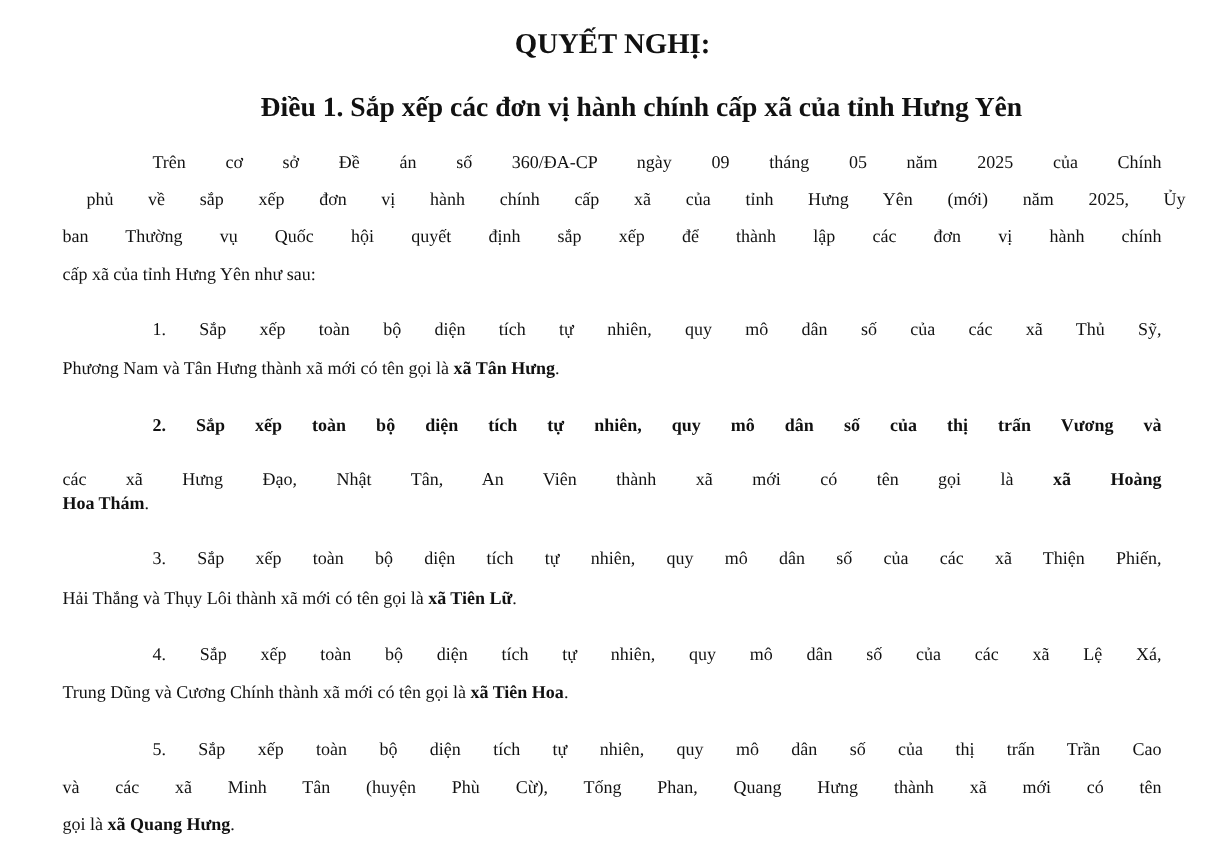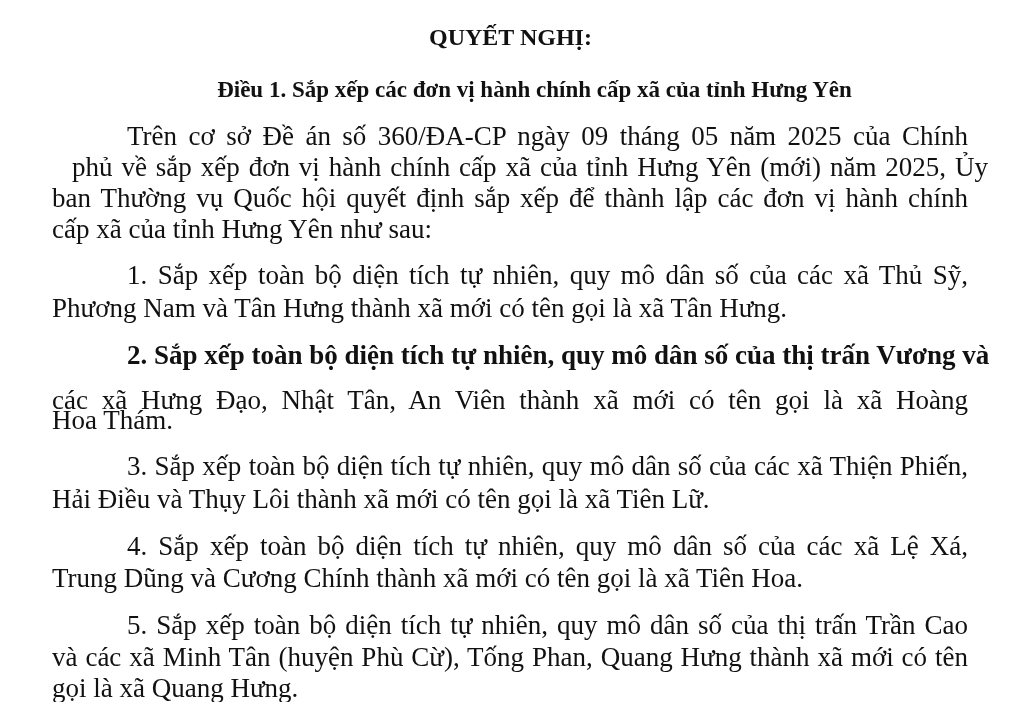--- a/index.html
+++ b/index.html
@@ -6,37 +6,37 @@
   body {
     width: 1021px; height: 702px; overflow: hidden;
     background: #ffffff; color: #111111;
     font-family: "Liberation Serif", "DejaVu Serif", serif;
     position: relative;
   }
   .line {
     position: absolute;
     left: 52px;
     width: 916px;
-    font-size: 27px;
+    font-size: 15px;
     line-height: 30px;
     white-space: nowrap;
     text-align: justify;
     text-align-last: justify;
   }
   .line.last { text-align-last: left; }
   .line.indent { left: 127px; width: 841px; }
   .title {
     position: absolute; left: 0; width: 1021px; text-align: center;
     font-weight: bold; font-size: 24px; line-height: 30px;
   }
   .heading {
     position: absolute; left: 0; width: 1021px; text-align: center;
     font-weight: bold; font-size: 23px; line-height: 30px; padding-left: 24px;
   }
-  b { font-weight: normal; }
+  b { font-weight: bold; }
 </style>
 </head>
 <body>
 
 <div>
 
   <div class="title" style="top:22px;">QUYẾT NGHỊ:</div>
 
   <div class="heading" style="top:75px;">Điều 1. Sắp xếp các đơn vị hành chính cấp xã của tỉnh Hưng Yên</div>
 
@@ -53,21 +53,21 @@
   </div>
 
   <div>
     <div class="line indent" style="top:340px;font-weight:bold;">2. Sắp xếp toàn bộ diện tích tự nhiên, quy mô dân số của thị trấn Vương và</div>
     <div class="line" style="top:373px;margin-top:12px;"><span>các xã Hưng Đạo, Nhật Tân, An Viên thành xã mới có tên gọi là </span><b>xã Hoàng</b></div>
     <div class="line last" style="top:405px;"><b>Hoa Thám</b><span>.</span></div>
   </div>
 
   <div>
     <div class="line indent" style="top:451px;">3. Sắp xếp toàn bộ diện tích tự nhiên, quy mô dân số của các xã Thiện Phiến,</div>
-    <div class="line last" style="top:484px;"><span>Hải Điều và Thụy Lôi thành xã mới có tên gọi là </span><b>xã Tiên Lữ</b><span>.</span></div>
+    <div class="line last" style="top:484px;"><span>Hải Thắng và Thụy Lôi thành xã mới có tên gọi là </span><b>xã Tiên Lữ</b><span>.</span></div>
   </div>
 
   <div>
     <div class="line indent" style="top:531px;">4. Sắp xếp toàn bộ diện tích tự nhiên, quy mô dân số của các xã Lệ Xá,</div>
     <div class="line last" style="top:563px;"><span>Trung Dũng và Cương Chính thành xã mới có tên gọi là </span><b>xã Tiên Hoa</b><span>.</span></div>
   </div>
 
   <div>
     <div class="line indent" style="top:610px;">5. Sắp xếp toàn bộ diện tích tự nhiên, quy mô dân số của thị trấn Trần Cao</div>
     <div class="line" style="top:642px;">và các xã Minh Tân (huyện Phù Cừ), Tống Phan, Quang Hưng thành xã mới có tên</div>

